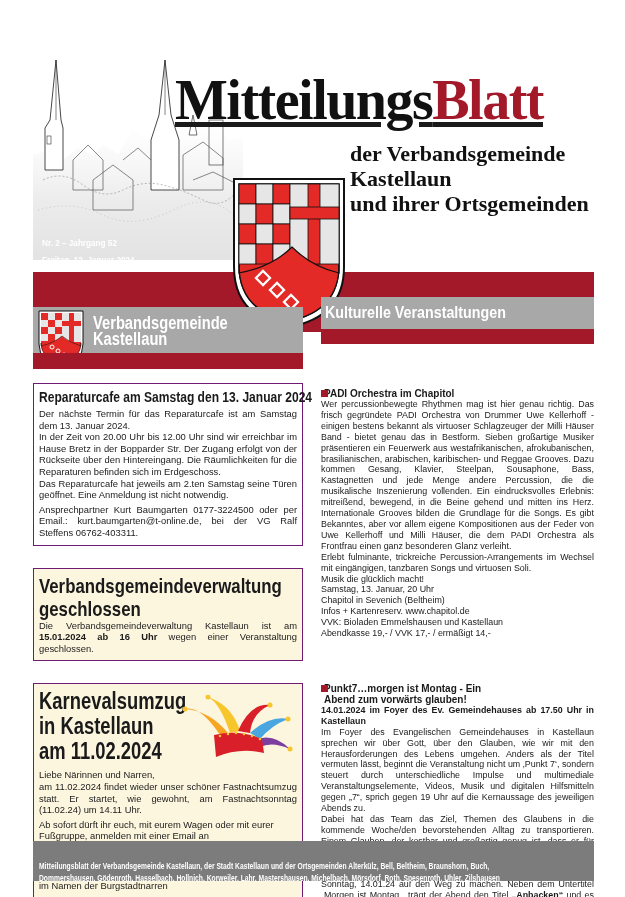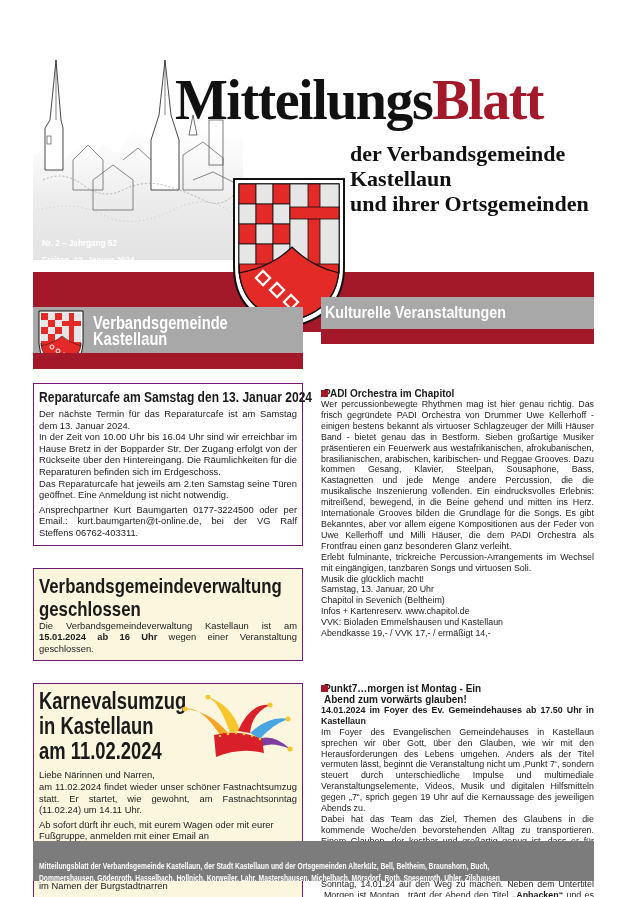--- a/index.html
+++ b/index.html
@@ -3,21 +3,21 @@
 <meta charset="utf-8">
 <style>
   * { box-sizing: border-box; margin: 0; padding: 0; }
   html, body { width: 625px; height: 897px; background: #ffffff; overflow: hidden; }
   body { position: relative; font-family: "Liberation Sans", sans-serif; color: #1a1a1a; }
 
   
   .masthead { position: absolute; left: 33px; top: 60px; width: 561px; height: 218px; }
   .skyline { position: absolute; left: 0; top: 0; width: 210px; height: 200px; }
   .title { position: absolute; left: 142px; top: 12px; font-family: "Liberation Serif", serif;
-           font-weight: bold; font-size: 56px; letter-spacing: -1.5px; line-height: 1; white-space: nowrap; }
+           font-weight: bold; font-size: 56px; letter-spacing: -1.5px; line-height: 1; white-space: nowrap; text-decoration: underline; }
   .title .t1 { color: #111; }
   .title .t2 { color: #a31929; }
   .subtitle { position: absolute; left: 317px; top: 81px; font-family: "Liberation Serif", serif;
               font-weight: bold; font-size: 22px; line-height: 25px; color: #111; white-space: nowrap; }
   .redband { position: absolute; left: 0; top: 212px; width: 561px; height: 60px; background: #a31929; }
   .masthead-wrap { position: absolute; left: 0; top: 0; width: 625px; height: 340px; }
   .issue { position: absolute; left: 42px; top: 234px; color: #fff; font-family: "Liberation Sans", sans-serif;
            font-weight: bold; font-size: 9.5px; line-height: 17px; transform: scaleX(0.86); transform-origin: left top; white-space: nowrap; }
   .tagline { position: absolute; left: 362px; top: 242px; color: #fff; font-family: "Liberation Serif", serif;
              font-style: italic; font-weight: bold; font-size: 17px; white-space: nowrap; }
@@ -178,21 +178,21 @@
     <div class="label">
       <div>Verbandsgemeinde</div>
       <div>Kastellaun</div>
     </div>
     <div class="bar"></div>
   </div>
 
   <div class="box white">
     <h2>Reparaturcafe am Samstag den 13. Januar 2024</h2>
     <div>Der nächste Termin für das Reparaturcafe ist am Samstag dem 13. Januar 2024.</div>
-    <div>In der Zeit von 10.00 Uhr bis 16.04 Uhr sind wir erreichbar im Hause Bretz in der Bopparder Str. Der Zugang erfolgt von der Rückseite über den Hintereingang. Die Räumlichkeiten für die Reparaturen befinden sich im Erdgeschoss.</div>
+    <div>In der Zeit von 20.00 Uhr bis 12.00 Uhr sind wir erreichbar im Hause Bretz in der Bopparder Str. Der Zugang erfolgt von der Rückseite über den Hintereingang. Die Räumlichkeiten für die Reparaturen befinden sich im Erdgeschoss.</div>
     <p>Das Reparaturcafe hat jeweils am 2.ten Samstag seine Türen geöffnet. Eine Anmeldung ist nicht notwendig.</p>
     <div>Ansprechpartner Kurt Baumgarten 0177-3224500 oder per Email.: kurt.baumgarten@t-online.de, bei der VG Ralf Steffens 06762-403311.</div>
   </div>
 
   <div class="box yellow">
     <h1>Verbandsgemeindeverwaltung</h1>
     <h1>geschlossen</h1>
     <div><span>Die Verbandsgemeindeverwaltung Kastellaun ist am </span><b>15.01.2024 ab 16 Uhr</b><span> wegen einer Veranstaltung geschlossen.</span></div>
   </div>
 

